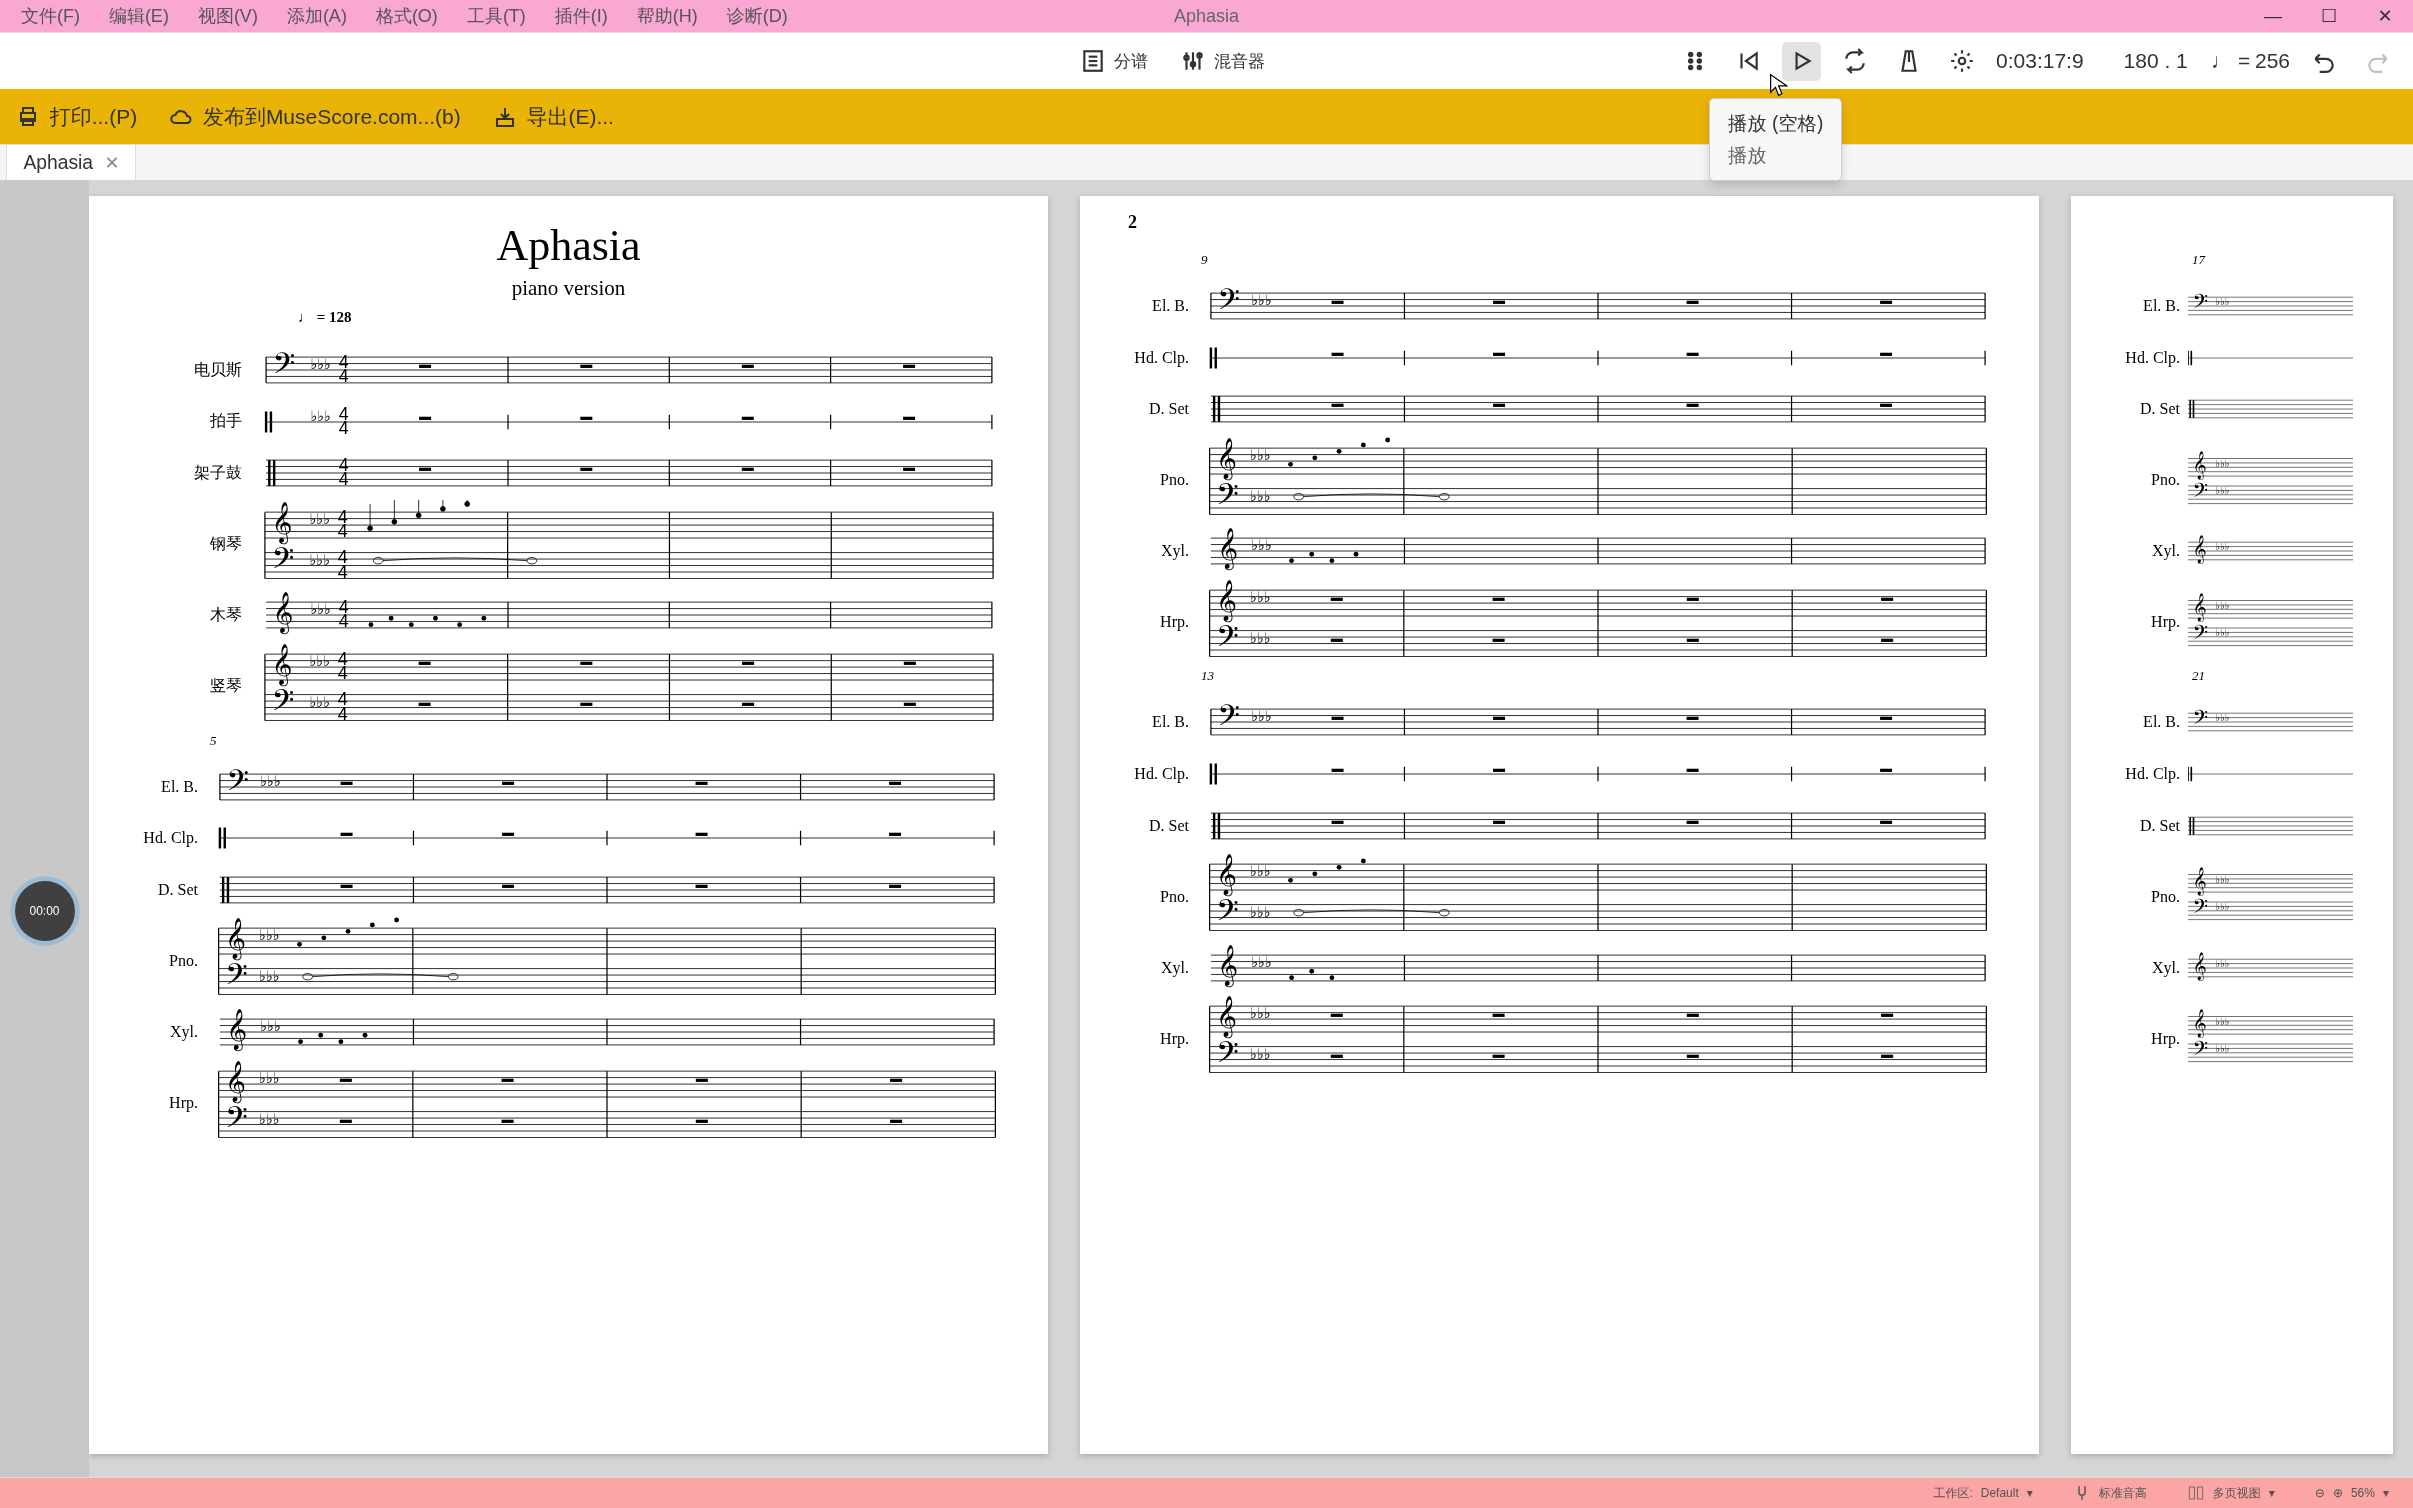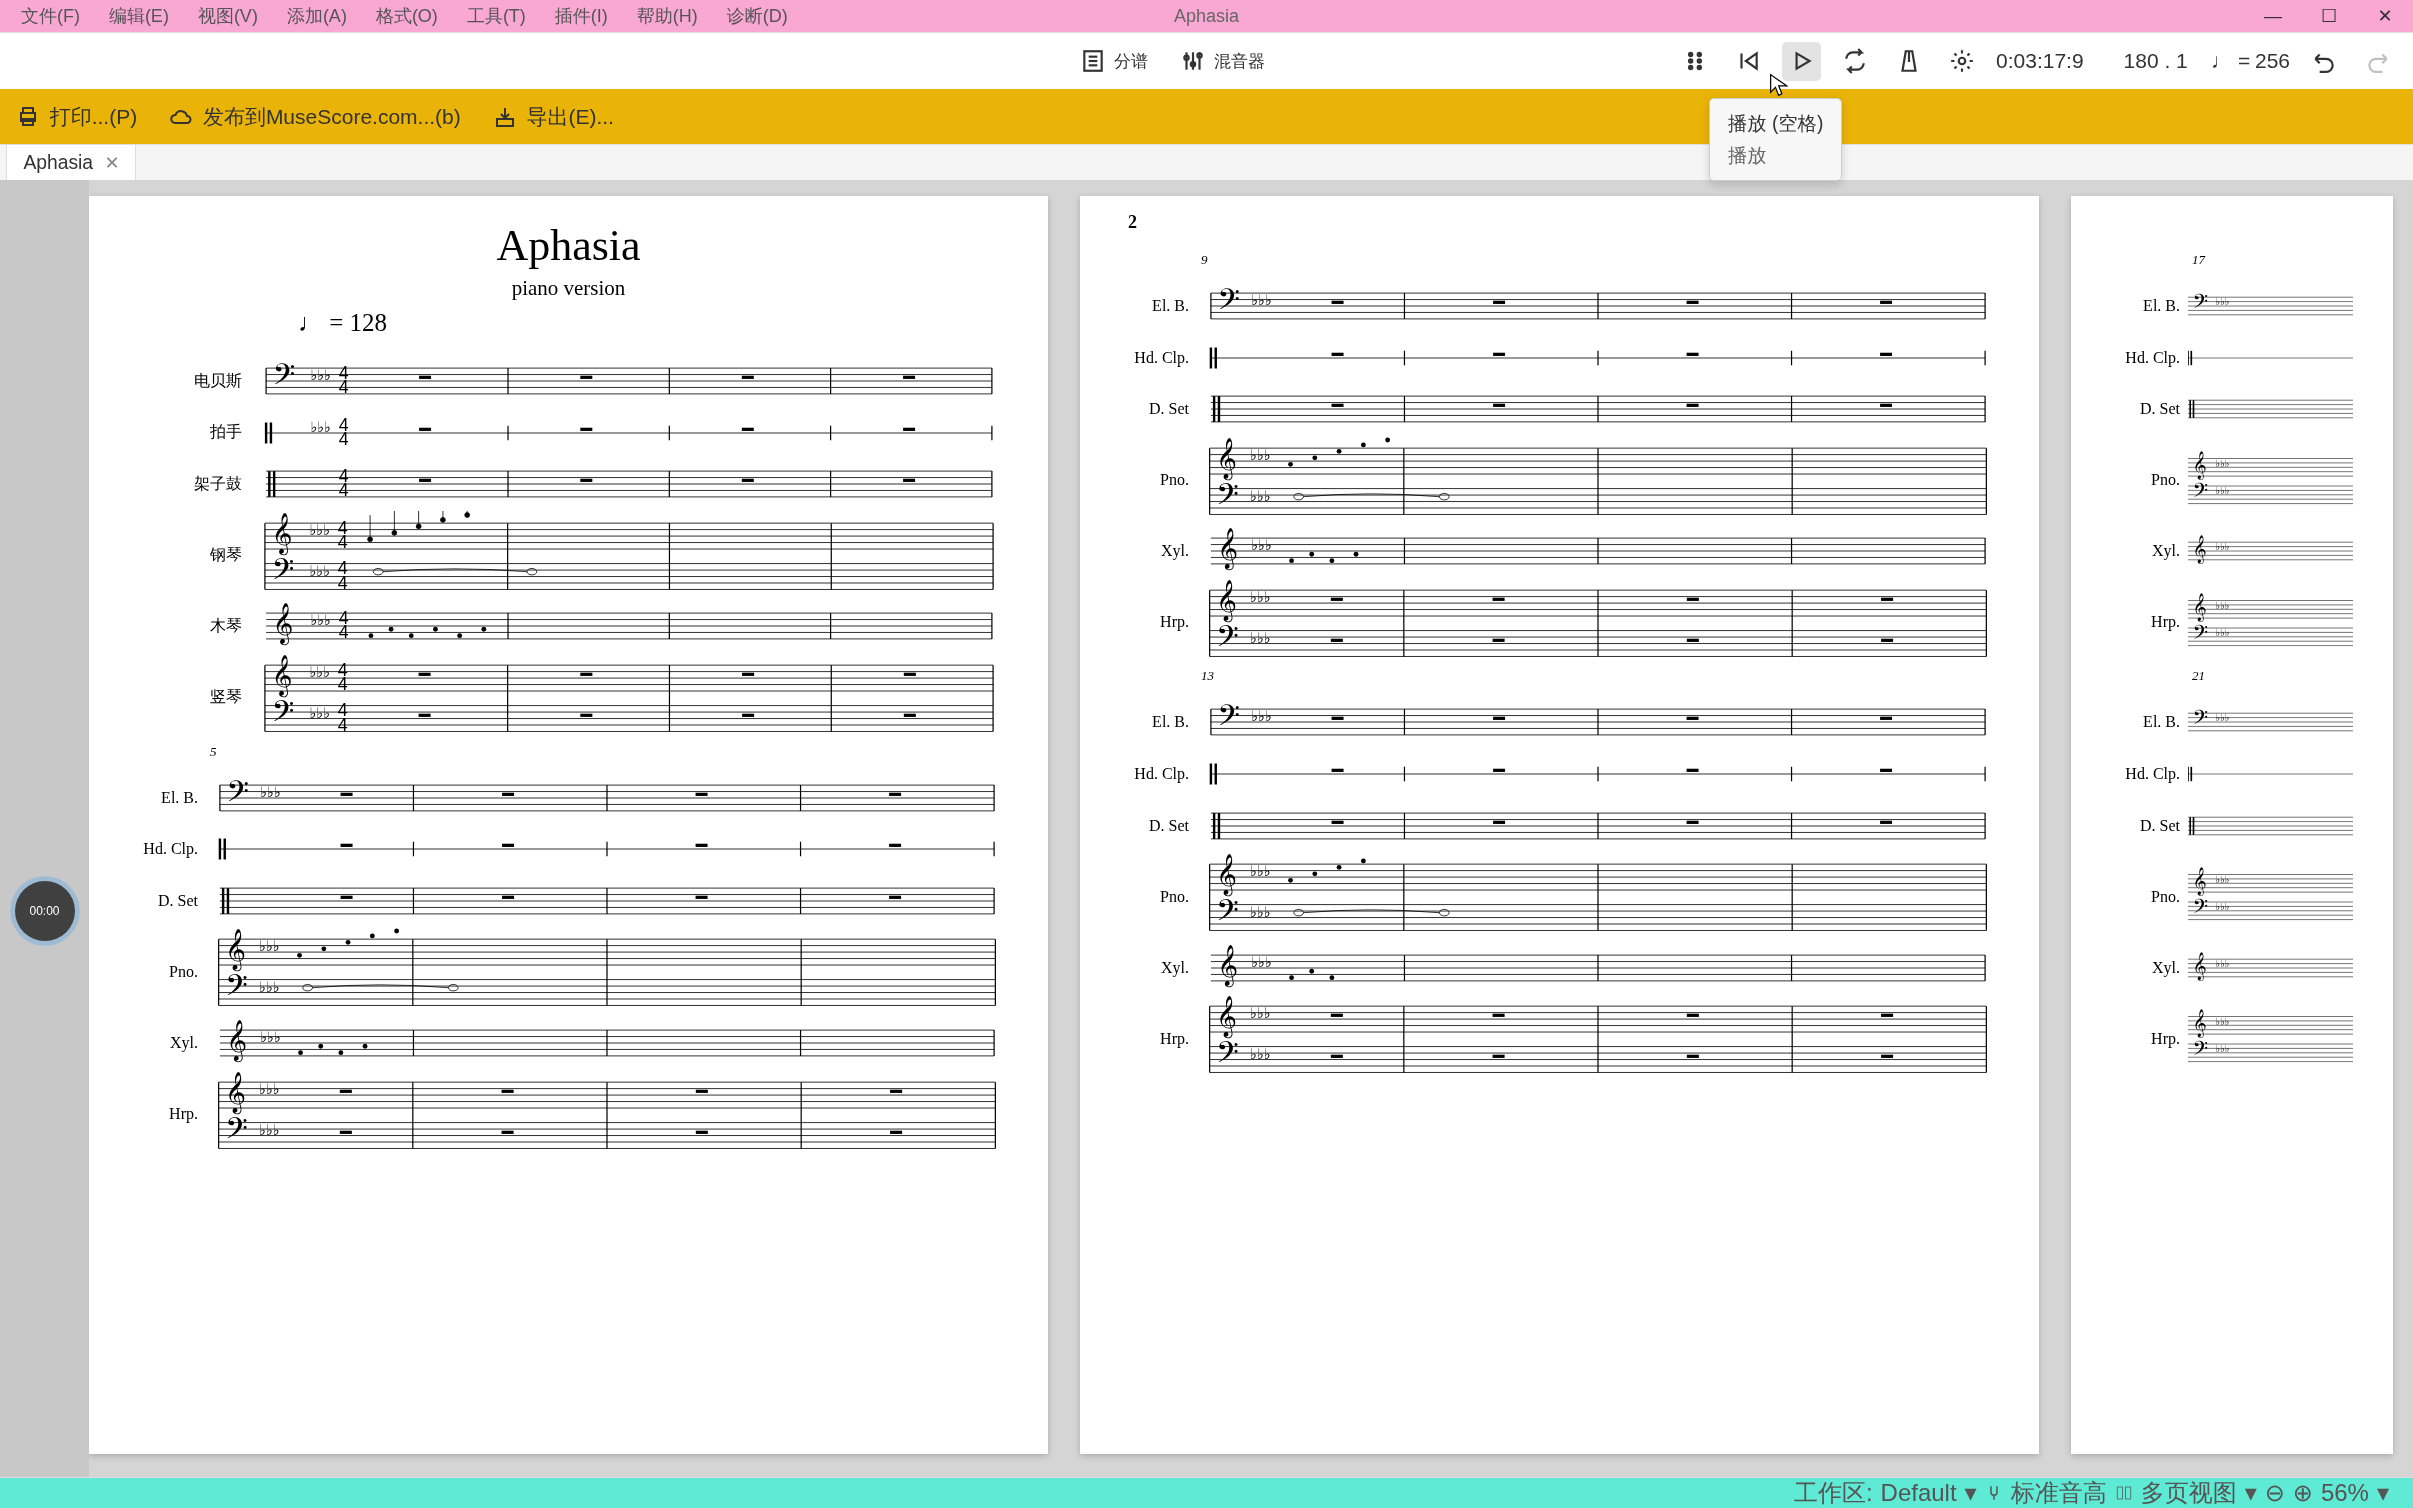--- a/index.html
+++ b/index.html
@@ -55,36 +55,36 @@
 .timer-badge { position: absolute; top: 701px; left: 14.5px; width: 60px; height: 60px; border-radius: 50%; background: #404040; color: #fff; display: flex; align-items: center; justify-content: center; font-size: 12px; box-shadow: 0 0 0 4.8px rgba(59,158,245,0.3); }
 
 .pages { flex: 1; display: flex; gap: 32px; padding: 16px 0 16px 0; overflow: hidden; }
 .page { background: #fff; box-shadow: 0 1.6px 6.4px rgba(0,0,0,0.2); padding: 32px 40px; position: relative; }
 .page.p1 { width: 959px; height: 1258px; }
 .page.p2 { width: 959px; height: 1258px; }
 .page.p3 { width: 322px; height: 1258px; }
 
 .score-title { text-align: center; font-family: Georgia, serif; font-size: 44px; margin-top: -8px; }
 .score-sub { text-align: center; font-family: Georgia, serif; font-size: 21px; margin-top: 4.8px; }
-.tempo-mark { font-family: Georgia, serif; font-size: 25px; font-weight: normal; margin-top: 8px; margin-left: 169px; }
+.tempo-mark { font-family: Georgia, serif; font-size: 15px; font-weight: bold; margin-top: 8px; margin-left: 169px; }
 
 .system { margin-top: 19.3px; }
 .staff-row { display: flex; align-items: center; margin-bottom: 1.6px; }
 .inst-label { width: 121px; text-align: right; padding-right: 8px; font-family: Georgia, serif; font-size: 16px; }
 .inst-label.short { width: 77px; }
 .staff { flex: 1; height: 50px; position: relative; }
 .staff.tall { height: 89px; }
 .staff svg { width: 100%; height: 100%; }
 .staff-lines line { stroke: #000; stroke-width: 1; }
 .page-num { position: absolute; top: 16px; font-family: Georgia, serif; font-size: 18px; font-weight: bold; }
 .page.p2 .page-num { left: 48px; }
 .measure-num { font-family: Georgia, serif; font-size: 13px; font-style: italic; margin-left: 81px; margin-bottom: -6.4px; }
 
 
-.statusbar { position: absolute; bottom: 0; left: 0; right: 0; height: 31px; background: #5eead4; border-top: 0.8px solid #ddd; display: flex; align-items: center; justify-content: flex-end; gap: 8px; padding: 0 24px; font-size: 24px; color: #555; }
+.statusbar { position: absolute; bottom: 0; left: 0; right: 0; height: 31px; background: #fca5a5; border-top: 0.8px solid #ddd; display: flex; align-items: center; justify-content: flex-end; gap: 40px; padding: 0 24px; font-size: 12px; color: #555; }
 .statusbar .grp { display: flex; align-items: center; gap: 8px; }
 .statusbar svg { width: 18px; height: 18px; }
 
 .barline { stroke: #000; stroke-width: 1.5; }
 .clef { font-family: serif; font-size: 44px; }
 </style>
 </head>
 <body>
 
 <div class="titlebar">

